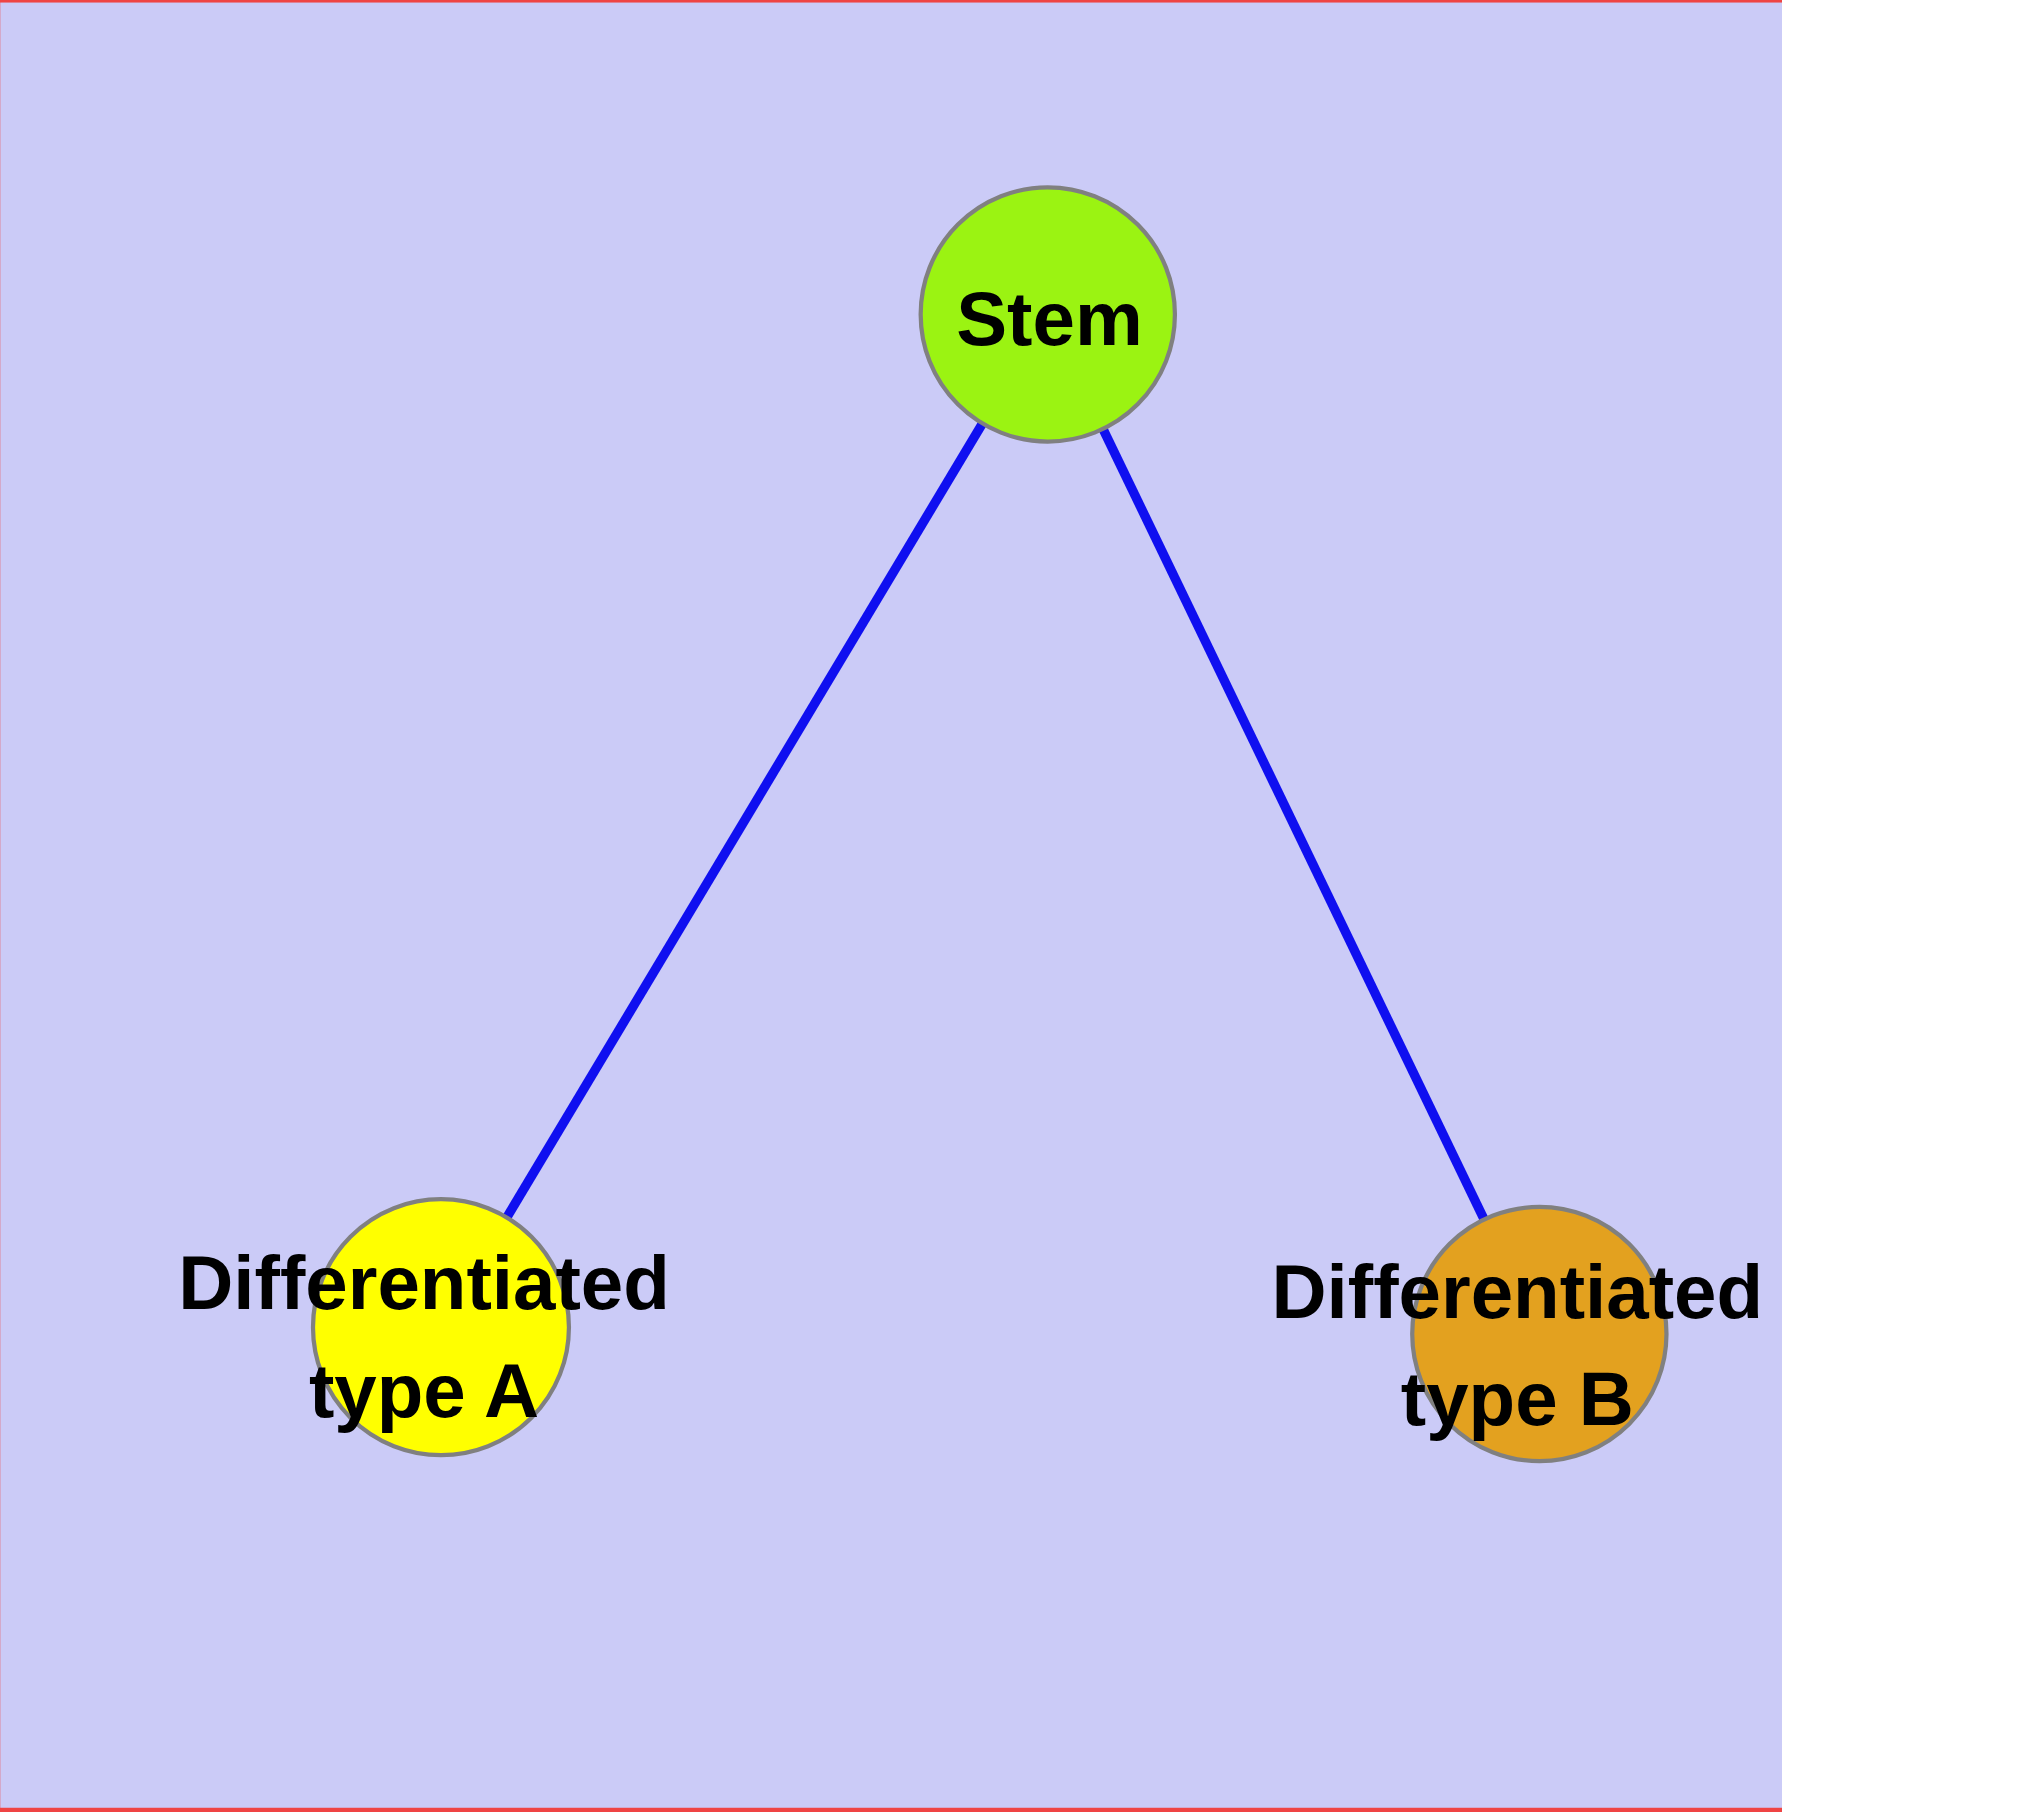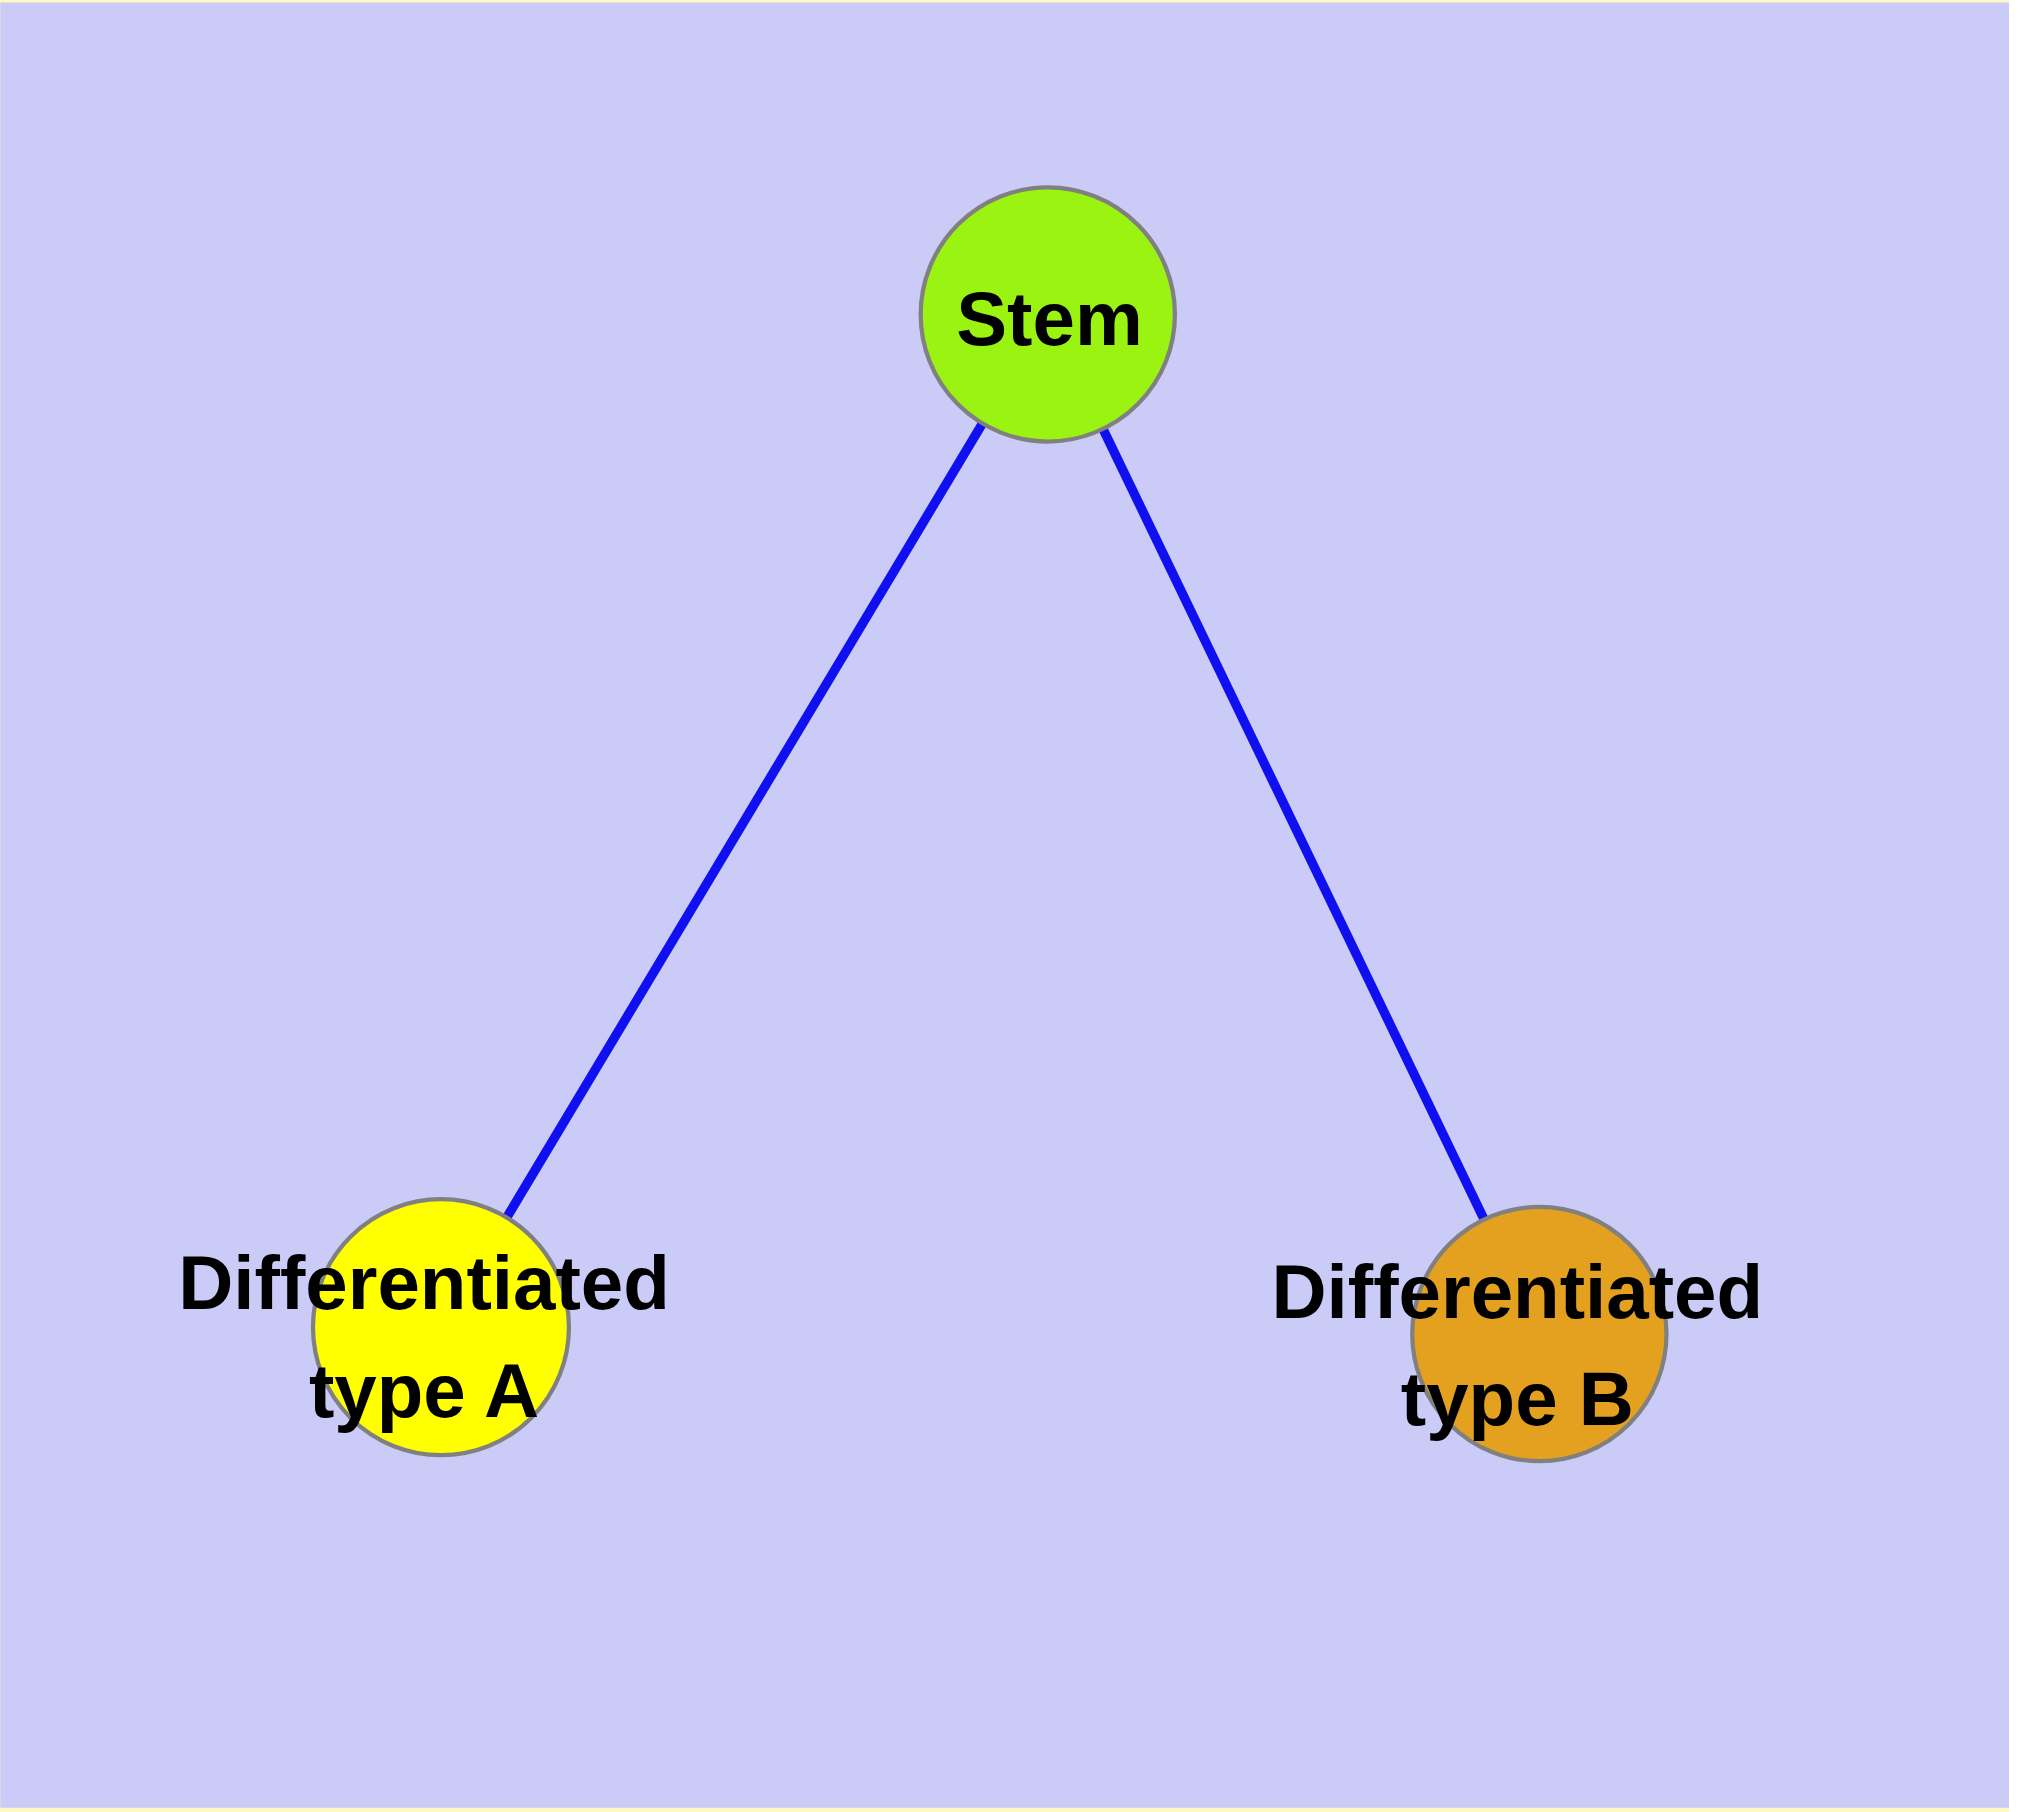--- a/index.html
+++ b/index.html
@@ -3,24 +3,24 @@
 <meta charset="utf-8">
 <style>
   
   html, body {
     margin: 0;
     padding: 0;
     background: #ffffff;
   }
   .stage {
     position: relative;
-    width: 2009px;
+    width: 1782px;
     height: 1812px;
     overflow: hidden;
-    background: #fef9c3;
+    background: #ef4444;
   }
   svg {
     display: block;
   }
   .node-label {
     font-family: "Liberation Sans", sans-serif;
     font-weight: bold;
     font-size: 90px;
     user-select: none;
   }

